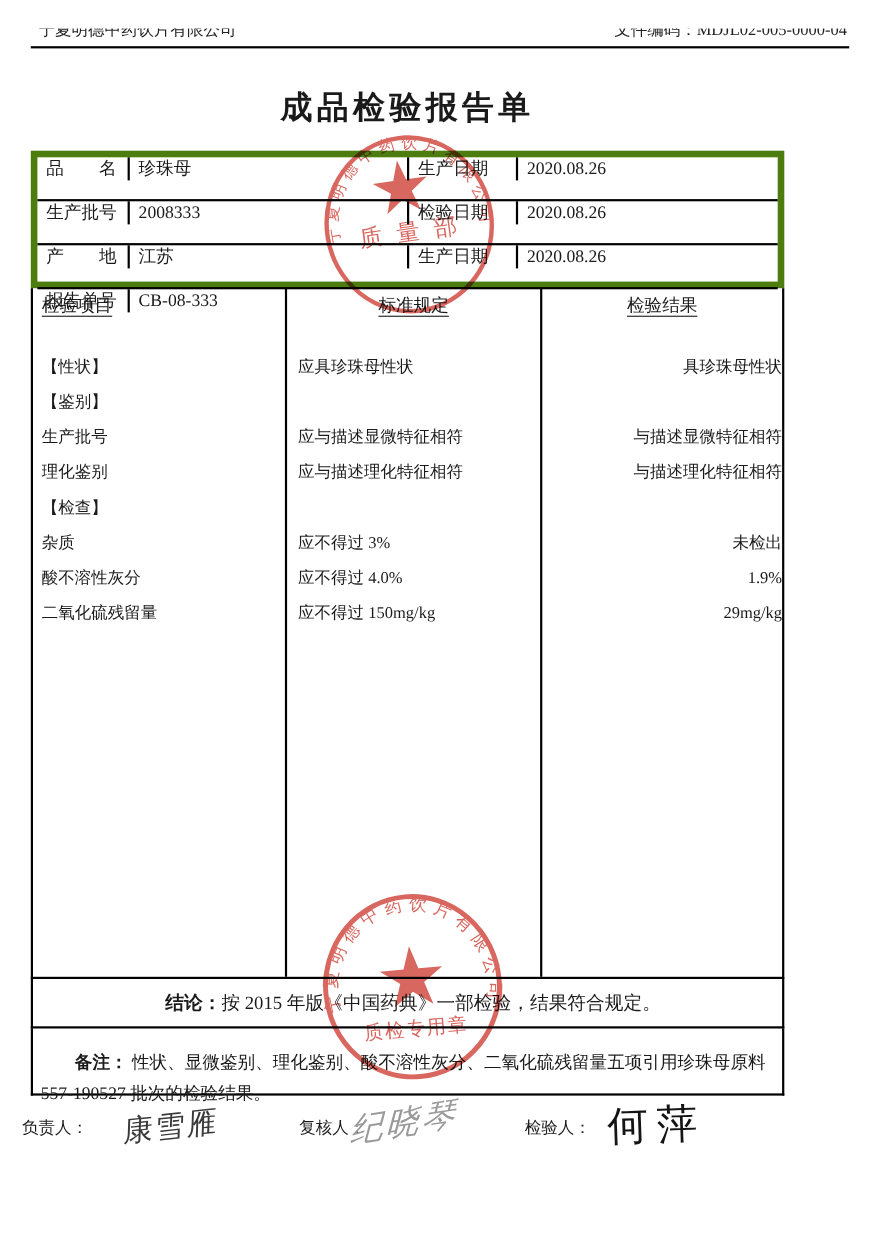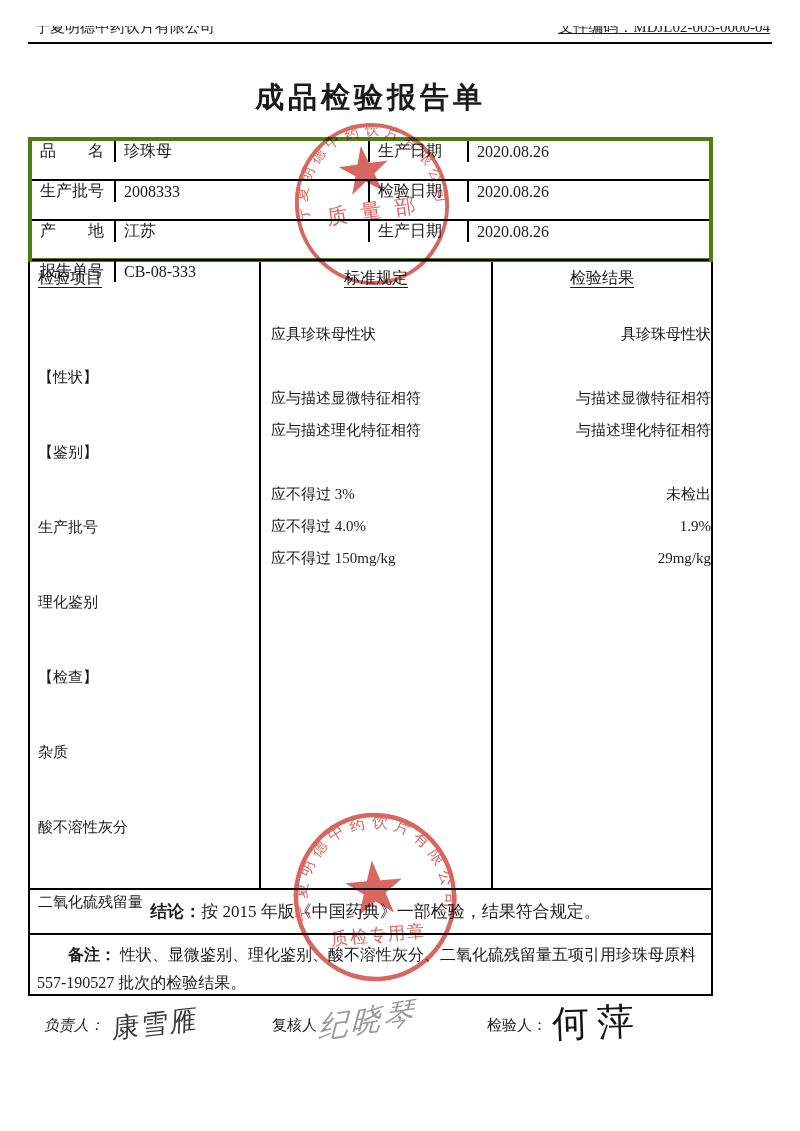--- a/index.html
+++ b/index.html
@@ -6,30 +6,30 @@
   body{
     width:800px;height:1131px;position:relative;background:#ffffff;
     font-family:"Liberation Serif","DejaVu Serif",serif;color:#1a1a1a;
     overflow:hidden;
   }
 
   
   .hdr-clip{position:absolute;top:26px;height:16px;overflow:hidden;}
   .hdr-clip span{display:block;margin-top:-8px;font-size:15px;white-space:nowrap;color:#222;}
   .hdr-left{left:35px;}
-  .hdr-right{right:30px;text-decoration:underline;}
+  .hdr-right{right:30px;}
   .hdr-rule{position:absolute;top:42px;left:28px;width:744px;height:2px;background:#000;}
 
   
   .title{position:absolute;top:78px;left:28px;width:685px;text-align:center;
     font-size:29px;font-weight:bold;letter-spacing:4px;}
 
   
   .info-table{position:absolute;left:28px;top:137px;width:685px;height:125px;
-    border:4px solid #4d7c0f;box-sizing:border-box;display:flex;flex-direction:column;}
+    border:6px solid #4d7c0f;box-sizing:border-box;display:flex;flex-direction:column;}
   .info-row{flex:1;display:flex;align-items:center;font-size:16px;}
   .info-row + .info-row{border-top:2px solid #000;margin-top:17px;}
   .ic{padding-left:8px;box-sizing:border-box;white-space:nowrap;overflow:hidden;}
   .ic-label{width:82px;}
   .ic-value{width:254px;border-left:2px solid #000;align-self:stretch;display:flex;align-items:center;}
   .ic-label2{width:99px;border-left:2px solid #000;align-self:stretch;display:flex;align-items:center;}
   .ic-value2{flex:1;border-left:2px solid #000;align-self:stretch;display:flex;align-items:center;}
   .ic-valuewide{flex:1;border-left:2px solid #000;align-self:stretch;display:flex;align-items:center;}
 
   
@@ -38,32 +38,32 @@
     box-sizing:border-box;display:flex;}
   .mcol{box-sizing:border-box;font-size:15px;}
   .mcol1{width:229px;}
   .mcol2{width:232px;border-left:2px solid #000;}
   .mcol3{flex:1;border-left:2px solid #000;}
   .mhead{height:56px;box-sizing:border-box;padding-top:6px;font-size:16px;}
   .mhead span{text-decoration:underline;text-underline-offset:4px;}
   .mh-left{padding-left:8px;}
   .mh-center{text-align:center;}
   .mrow{height:32px;line-height:32px;white-space:nowrap;}
-  .mcol1 .mrow{padding-left:8px;margin-top:43px;}
+  .mcol1 .mrow{padding-left:8px;}
   .mcol2 .mrow{padding-left:10px;}
   .mcol3 .mrow{padding-left:8px;text-align:right;}
 
   
   .conclusion-row{position:absolute;left:28px;top:890px;width:685px;height:45px;
     border-left:2px solid #000;border-right:2px solid #000;border-bottom:2px solid #000;
     box-sizing:border-box;font-size:17px;display:flex;align-items:center;justify-content:center;
     padding-left:10px;white-space:nowrap;}
   .remark-row{position:absolute;left:28px;top:935px;width:685px;height:61px;
     border-left:2px solid #000;border-right:2px solid #000;border-bottom:2px solid #000;
-    box-sizing:border-box;font-size:16px;padding-top:6px;}
+    box-sizing:border-box;font-size:16px;padding-top:18px;}
   .remark-line1{padding-left:38px;line-height:28px;white-space:nowrap;}
   .remark-line2{padding-left:7px;line-height:28px;white-space:nowrap;}
   .blabel{font-weight:bold;}
 
   
   .sig-label{position:absolute;top:1016px;font-size:15px;}
   .sig{position:absolute;white-space:nowrap;}
   .sig-responsible{left:112px;top:1006px;font-size:27px;color:#3a3a3a;
     transform:rotate(-6deg) skewX(-8deg);letter-spacing:2px;}
   .sig-reviewer{left:320px;top:1000px;font-size:30px;color:#9a9a9a;
@@ -163,23 +163,23 @@
 </div>
 
 <div class="remark-row">
   <div class="remark-line1">
     <span class="blabel">备注：</span>
     <span>性状、显微鉴别、理化鉴别、酸不溶性灰分、二氧化硫残留量五项引用珍珠母原料</span>
   </div>
   <div class="remark-line2">557-190527 批次的检验结果。</div>
 </div>
 
-<div class="sig-label" style="left:44px;font-style:italic;">负责人：</div>
+<div class="sig-label" style="left:20px;">负责人：</div>
 <div class="sig-label" style="left:272px;">复核人：</div>
-<div class="sig-label" style="left:487px;">检验人：</div>
+<div class="sig-label" style="left:477px;">检验人：</div>
 
 <div class="sig sig-responsible">康雪雁</div>
 <div class="sig sig-reviewer">纪晓琴</div>
 <div class="sig sig-inspector">何萍</div>
 
 <svg class="stamp stamp1" width="162" height="170" viewBox="-81 -85 162 170">
   <defs>
     <path id="arc1" d="M -56,33 A 65,68 0 1 1 56,33" fill="none"></path>
   </defs>
   <ellipse cx="0" cy="0" rx="75" ry="79" fill="none" stroke="#d0453c" stroke-width="4"></ellipse>

